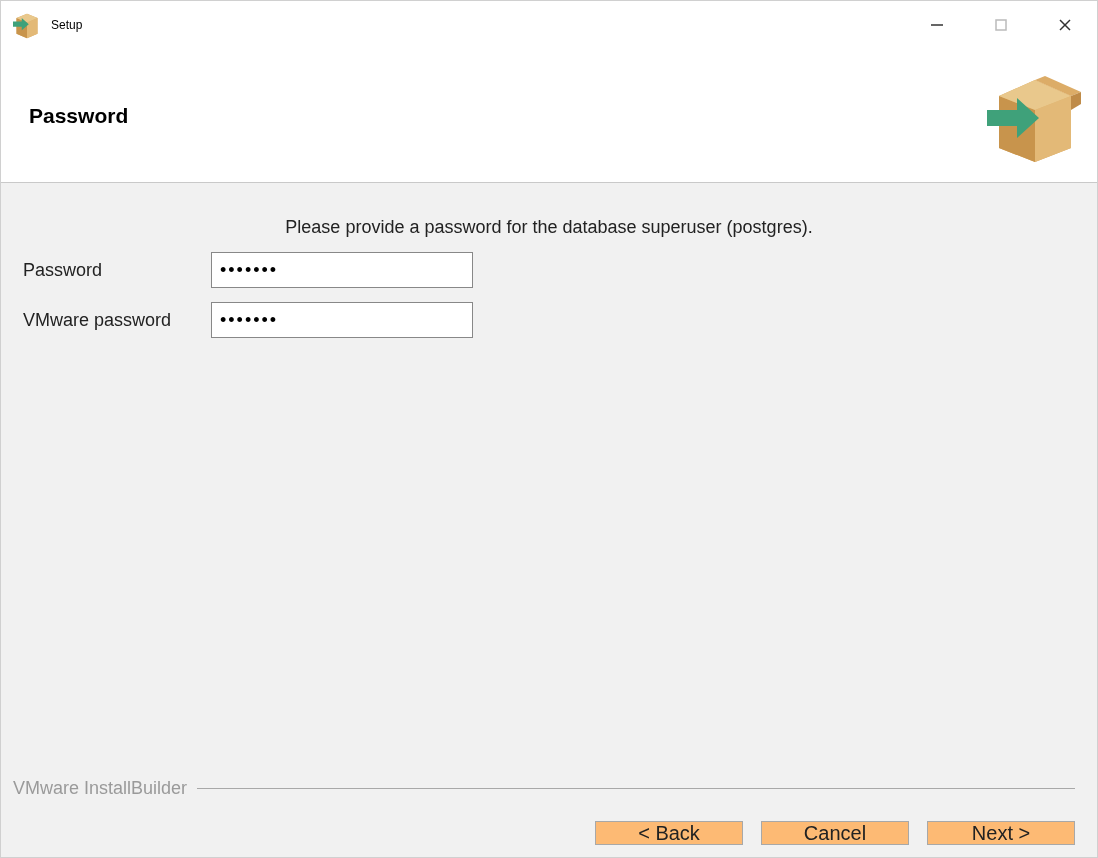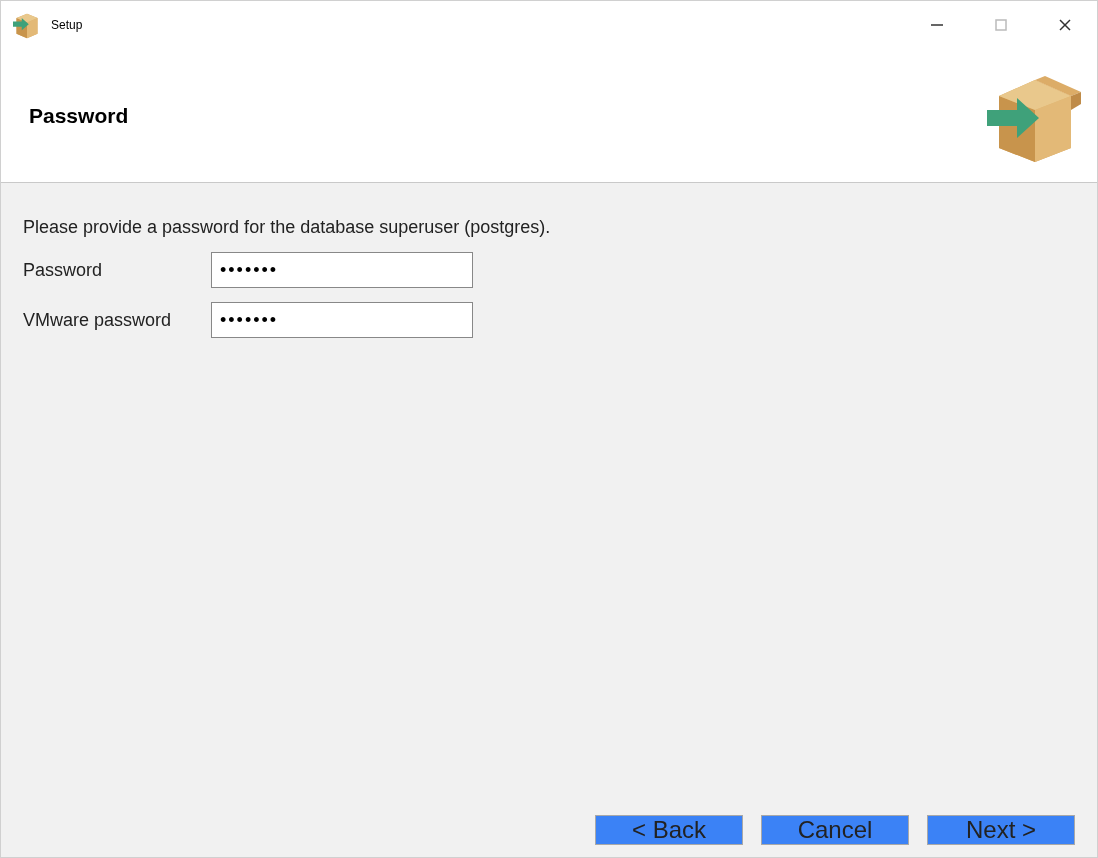--- a/index.html
+++ b/index.html
@@ -85,20 +85,21 @@
       background: #f1f1f1;
       padding: 34px 22px 12px 22px;
       position: relative;
       display: flex;
       flex-direction: column;
     }
     .instruction {
       font-size: 18px;
       color: #222;
       margin-bottom: 14px;
+      text-align: center;
     }
     .field-row {
       display: flex;
       align-items: center;
       margin-bottom: 14px;
     }
     .field-label {
       width: 188px;
       font-size: 18px;
       color: #222;
@@ -137,24 +138,24 @@
 
     
     .footer {
       display: flex;
       justify-content: flex-end;
       gap: 18px;
       padding-right: 0;
     }
     .wiz-btn {
       width: 148px;
-      height: 30px;
-      background: #3b82f6;
+      height: 24px;
+      background: #fdba74;
       border: 1px solid #a8a8a8;
-      font-size: 24px;
+      font-size: 20px;
       color: #222;
       cursor: pointer;
       display: flex;
       align-items: center;
       justify-content: center;
     }
   </style>
 </head>
 <body>
 
@@ -214,20 +215,24 @@
       <input type="password" class="text-field" value="1234567" style="">
     </div>
 
     <div class="field-row">
       <div class="field-label">VMware password</div>
       <input type="password" class="text-field" value="1234567" style="">
     </div>
 
     <div class="spacer"></div>
 
+    <div class="installer-brand">
+      <span class="installer-brand-text">VMware InstallBuilder</span>
+      <div class="installer-brand-line"></div>
+    </div>
 
     <div class="footer">
       <button class="wiz-btn">&lt; Back</button>
       <button class="wiz-btn">Cancel</button>
       <button class="wiz-btn">Next &gt;</button>
     </div>
   </div>
 
 </div>
 

